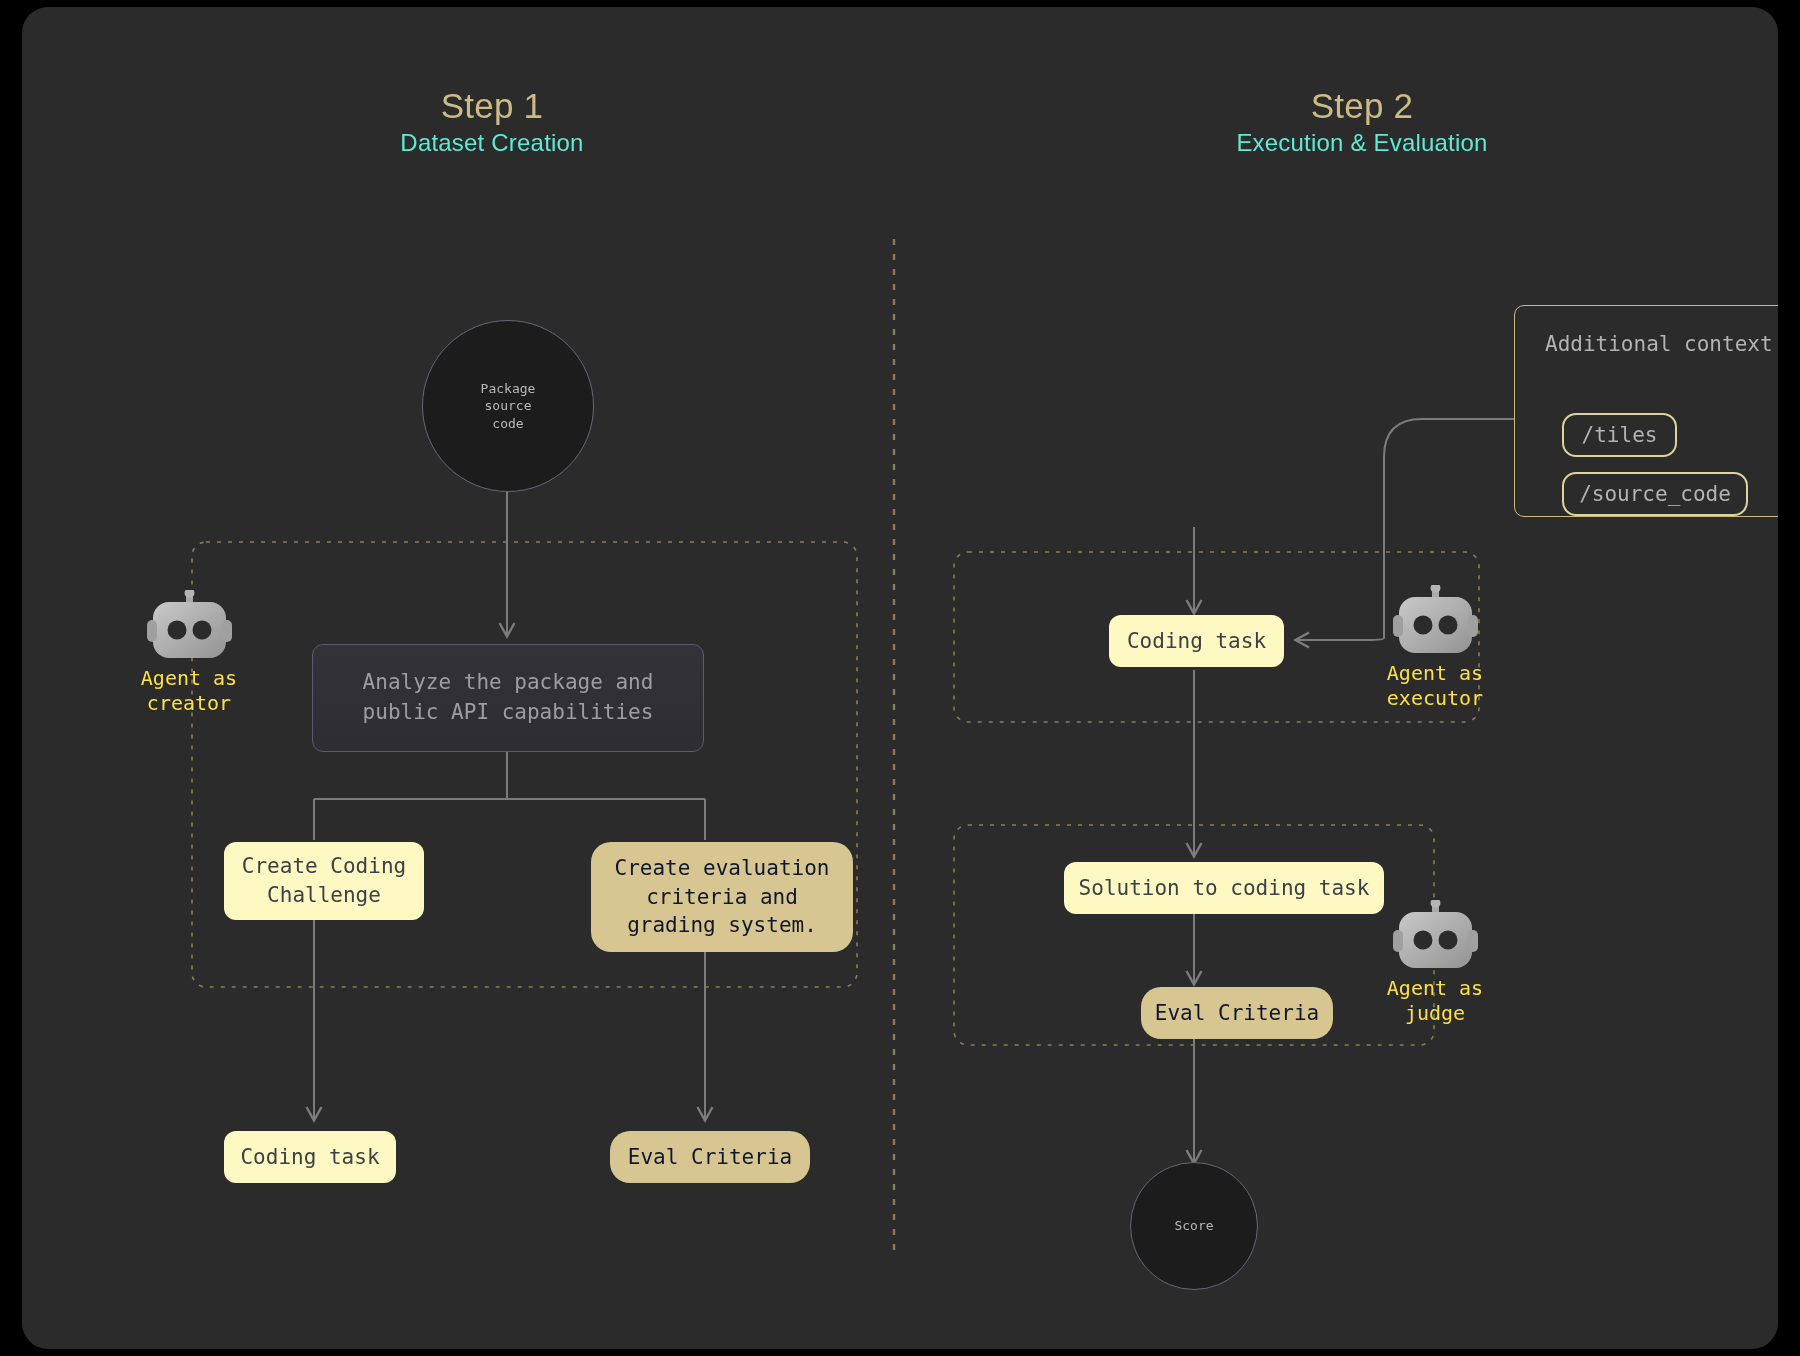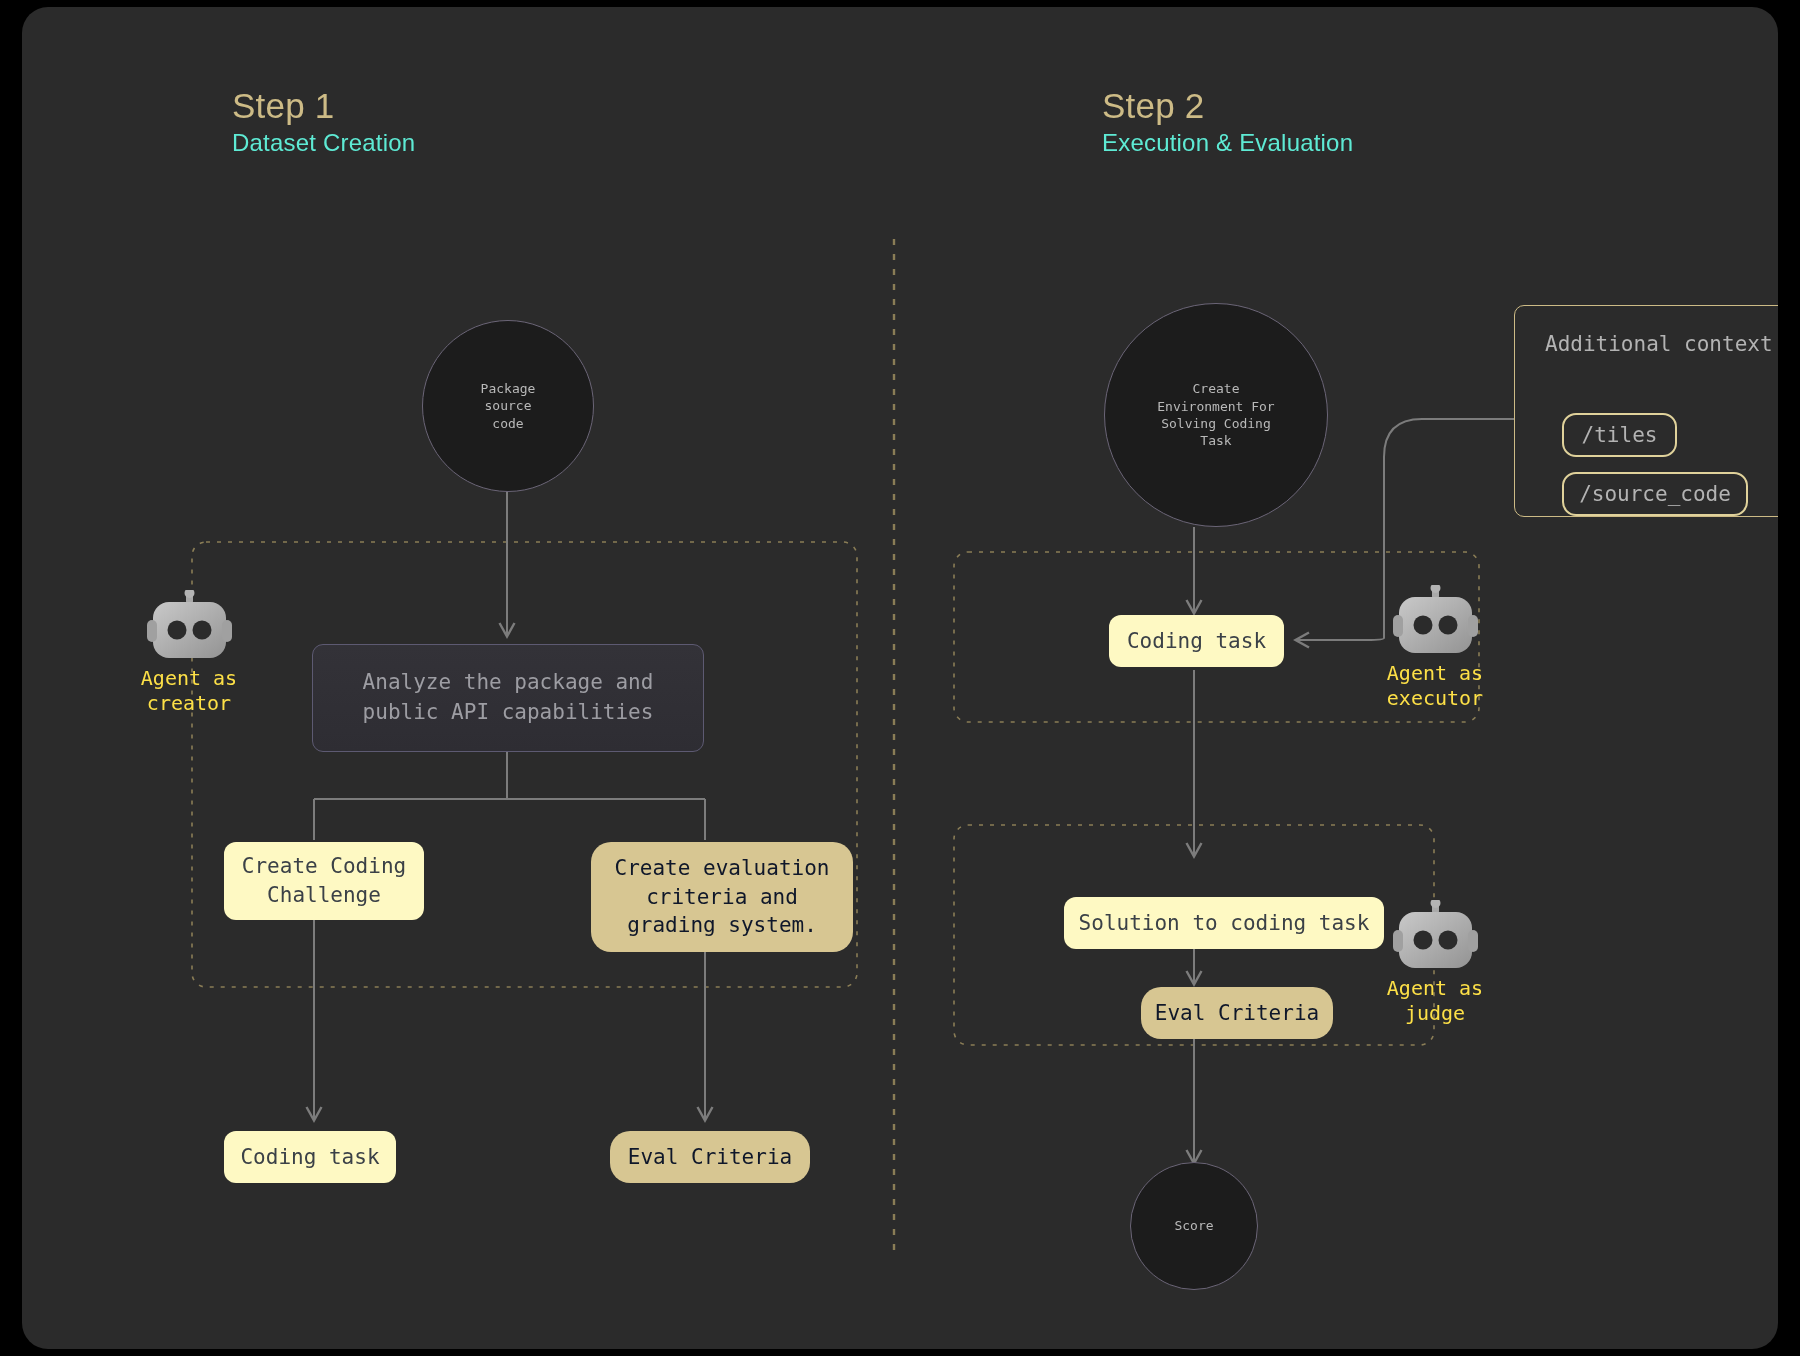--- a/index.html
+++ b/index.html
@@ -27,20 +27,21 @@
   }
   svg.layer {
     position: absolute;
     left: 0; top: 0;
     width: 1756px;
     height: 1342px;
     pointer-events: none;
   }
   .hdr {
     position: absolute;
+    text-align: center;
     width: 520px;
   }
   .hdr .step {
     font-size: 35px;
     color: #cdbb86;
     line-height: 1.22;
     letter-spacing: 0.2px;
   }
   .hdr .sub {
     font-size: 24px;
@@ -212,24 +213,20 @@
 Challenge</div>
 
     <div class="node pill-tan" style="left:553px; top:835px; width:262px; height:110px;">Create evaluation
 criteria and
 grading system.</div>
 
     <div class="node pill-blue" style="left:202px; top:1124px; width:172px; height:52px;">Coding task</div>
 
     <div class="node pill-tan" style="left:572px; top:1124px; width:200px; height:52px;">Eval Criteria</div>
 
-    <div class="node circle" style="left:1082px; top:296px; width:224px; height:224px;">Create
-Environment For
-Solving Coding
-Task</div>
 
     <div class="ctx-panel" style="left:1492px; top:298px; width:275px; height:212px;"></div>
     <div class="ctx-title" style="left:1523px; top:325px;text-align:right;">Additional context</div>
     <div class="chip" style="left:1540px; top:386px; width:115px; height:44px;">/tiles</div>
     <div class="chip" style="left:1540px; top:445px; width:186px; height:44px;">/source_code</div>
 
     <div class="node pill-blue" style="left:1087px; top:608px; width:175px; height:52px;">Coding task</div>
 
     <div class="agent" style="left:1338px; top:578px;">
       <span class="glyph">
@@ -246,21 +243,21 @@
           <rect x="6" y="30" width="10" height="22" rx="5" fill="#a0a0a0"></rect>
           <rect x="81" y="30" width="10" height="22" rx="5" fill="#a0a0a0"></rect>
           <circle cx="36" cy="40" r="9.5" fill="#2b2b2b"></circle>
           <circle cx="61" cy="40" r="9.5" fill="#2b2b2b"></circle>
         </svg>
       </span>
       <span class="cap">Agent as
 executor</span>
     </div>
 
-    <div class="node pill-blue" style="left:1042px; top:855px; width:320px; height:52px;margin-top:35px;">Solution to coding task</div>
+    <div class="node pill-blue" style="left:1042px; top:855px; width:320px; height:52px;">Solution to coding task</div>
 
     <div class="node pill-tan" style="left:1103px; top:980px; width:192px; height:52px;">Eval Criteria</div>
 
     <div class="agent" style="left:1338px; top:893px;">
       <span class="glyph">
         <svg width="96" height="72" viewBox="0 0 96 72">
           <defs>
             <linearGradient id="rg3" x1="0" y1="0" x2="1" y2="1">
               <stop offset="0%" stop-color="#c9c9c9"></stop>
               <stop offset="100%" stop-color="#939393"></stop>

